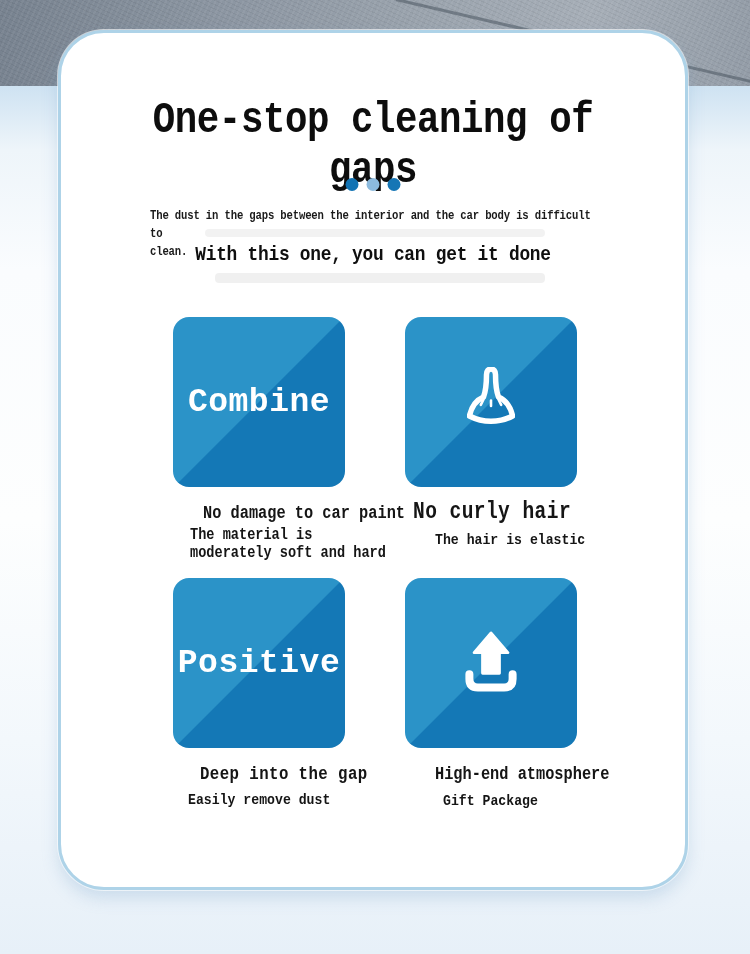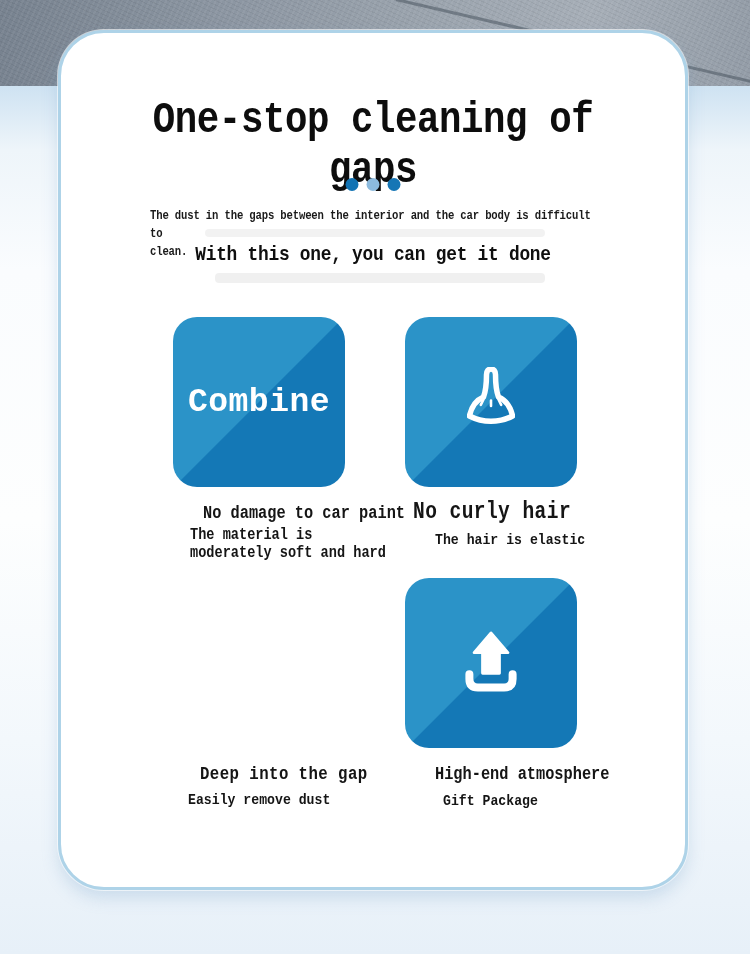--- a/index.html
+++ b/index.html
@@ -42,21 +42,21 @@
     position:absolute;left:89px;top:174px;margin:0;
     font-size:12.5px;line-height:18px;font-weight:bold;color:#1a1a1a;letter-spacing:-.2px;
     white-space:pre-line;transform:scaleX(.85);transform-origin:0 0;
   }
   .tagline{
     position:absolute;left:0;top:210px;width:100%;margin:0;text-align:center;
     font-size:21px;font-weight:bold;color:#0f0f0f;letter-spacing:-.3px;
     transform:scaleX(.85);transform-origin:center top;
   }
   .tile{
-    position:absolute;width:172px;height:170px;border-radius:24px;
+    position:absolute;width:172px;height:170px;border-radius:16px;
     background:linear-gradient(135deg,#2b93c8 49.7%,#1478b6 50.3%);
     display:flex;align-items:center;justify-content:center;
   }
   .t1{left:112px;top:284px}.t2{left:344px;top:284px}
   .t3{left:112px;top:545px}.t4{left:344px;top:545px}
   .tile-label{font-size:33px;font-weight:bold;color:#fff;letter-spacing:.5px;}
   .tile-icon{display:flex;align-items:center;justify-content:center;}
   .cap{
     position:absolute;margin:0;font-weight:bold;color:#151515;white-space:pre-line;
     transform:scaleX(.85);transform-origin:0 0;
@@ -104,20 +104,23 @@
         <svg width="48" height="70" viewBox="0 0 48 70" aria-hidden="true">
           <path d="M19.5 7.5 C19.5 3.8 21.4 2 24 2 C26.6 2 28.5 3.8 28.5 7.5
                    C28.5 17.5 29.4 24.5 31.5 30 C38.5 33 43.6 40 45.6 49
                    C32 56 16 56 2.4 49 C4.4 40 9.5 33 16.5 30
                    C18.6 24.5 19.5 17.5 19.5 7.5 Z" fill="none" stroke="#ffffff" stroke-width="5.5" stroke-linejoin="round"></path>
           <path d="M16.5 32.5 L13.8 37.8 M24 33.5 L24 39 M31.5 32.5 L34.2 37.8" fill="none" stroke="#ffffff" stroke-width="2.6" stroke-linecap="round"></path>
         </svg>
       </span>
     </div>
 
+    <div class="tile t3">
+      <span class="tile-label">Positive</span>
+    </div>
 
     <div class="tile t4">
       <span class="tile-icon">
         <svg width="62" height="68" viewBox="0 0 66 68" aria-hidden="true">
           <path d="M33 2 L51 23 L42 23 L42 45 L24 45 L24 23 L15 23 Z" fill="#ffffff" stroke="#ffffff" stroke-width="3" stroke-linejoin="round"></path>
           <path d="M10 46 L10 51 Q10 60 19 60 L47 60 Q56 60 56 51 L56 46" fill="none" stroke="#ffffff" stroke-width="8.5" stroke-linecap="round"></path>
         </svg>
       </span>
     </div>
 

